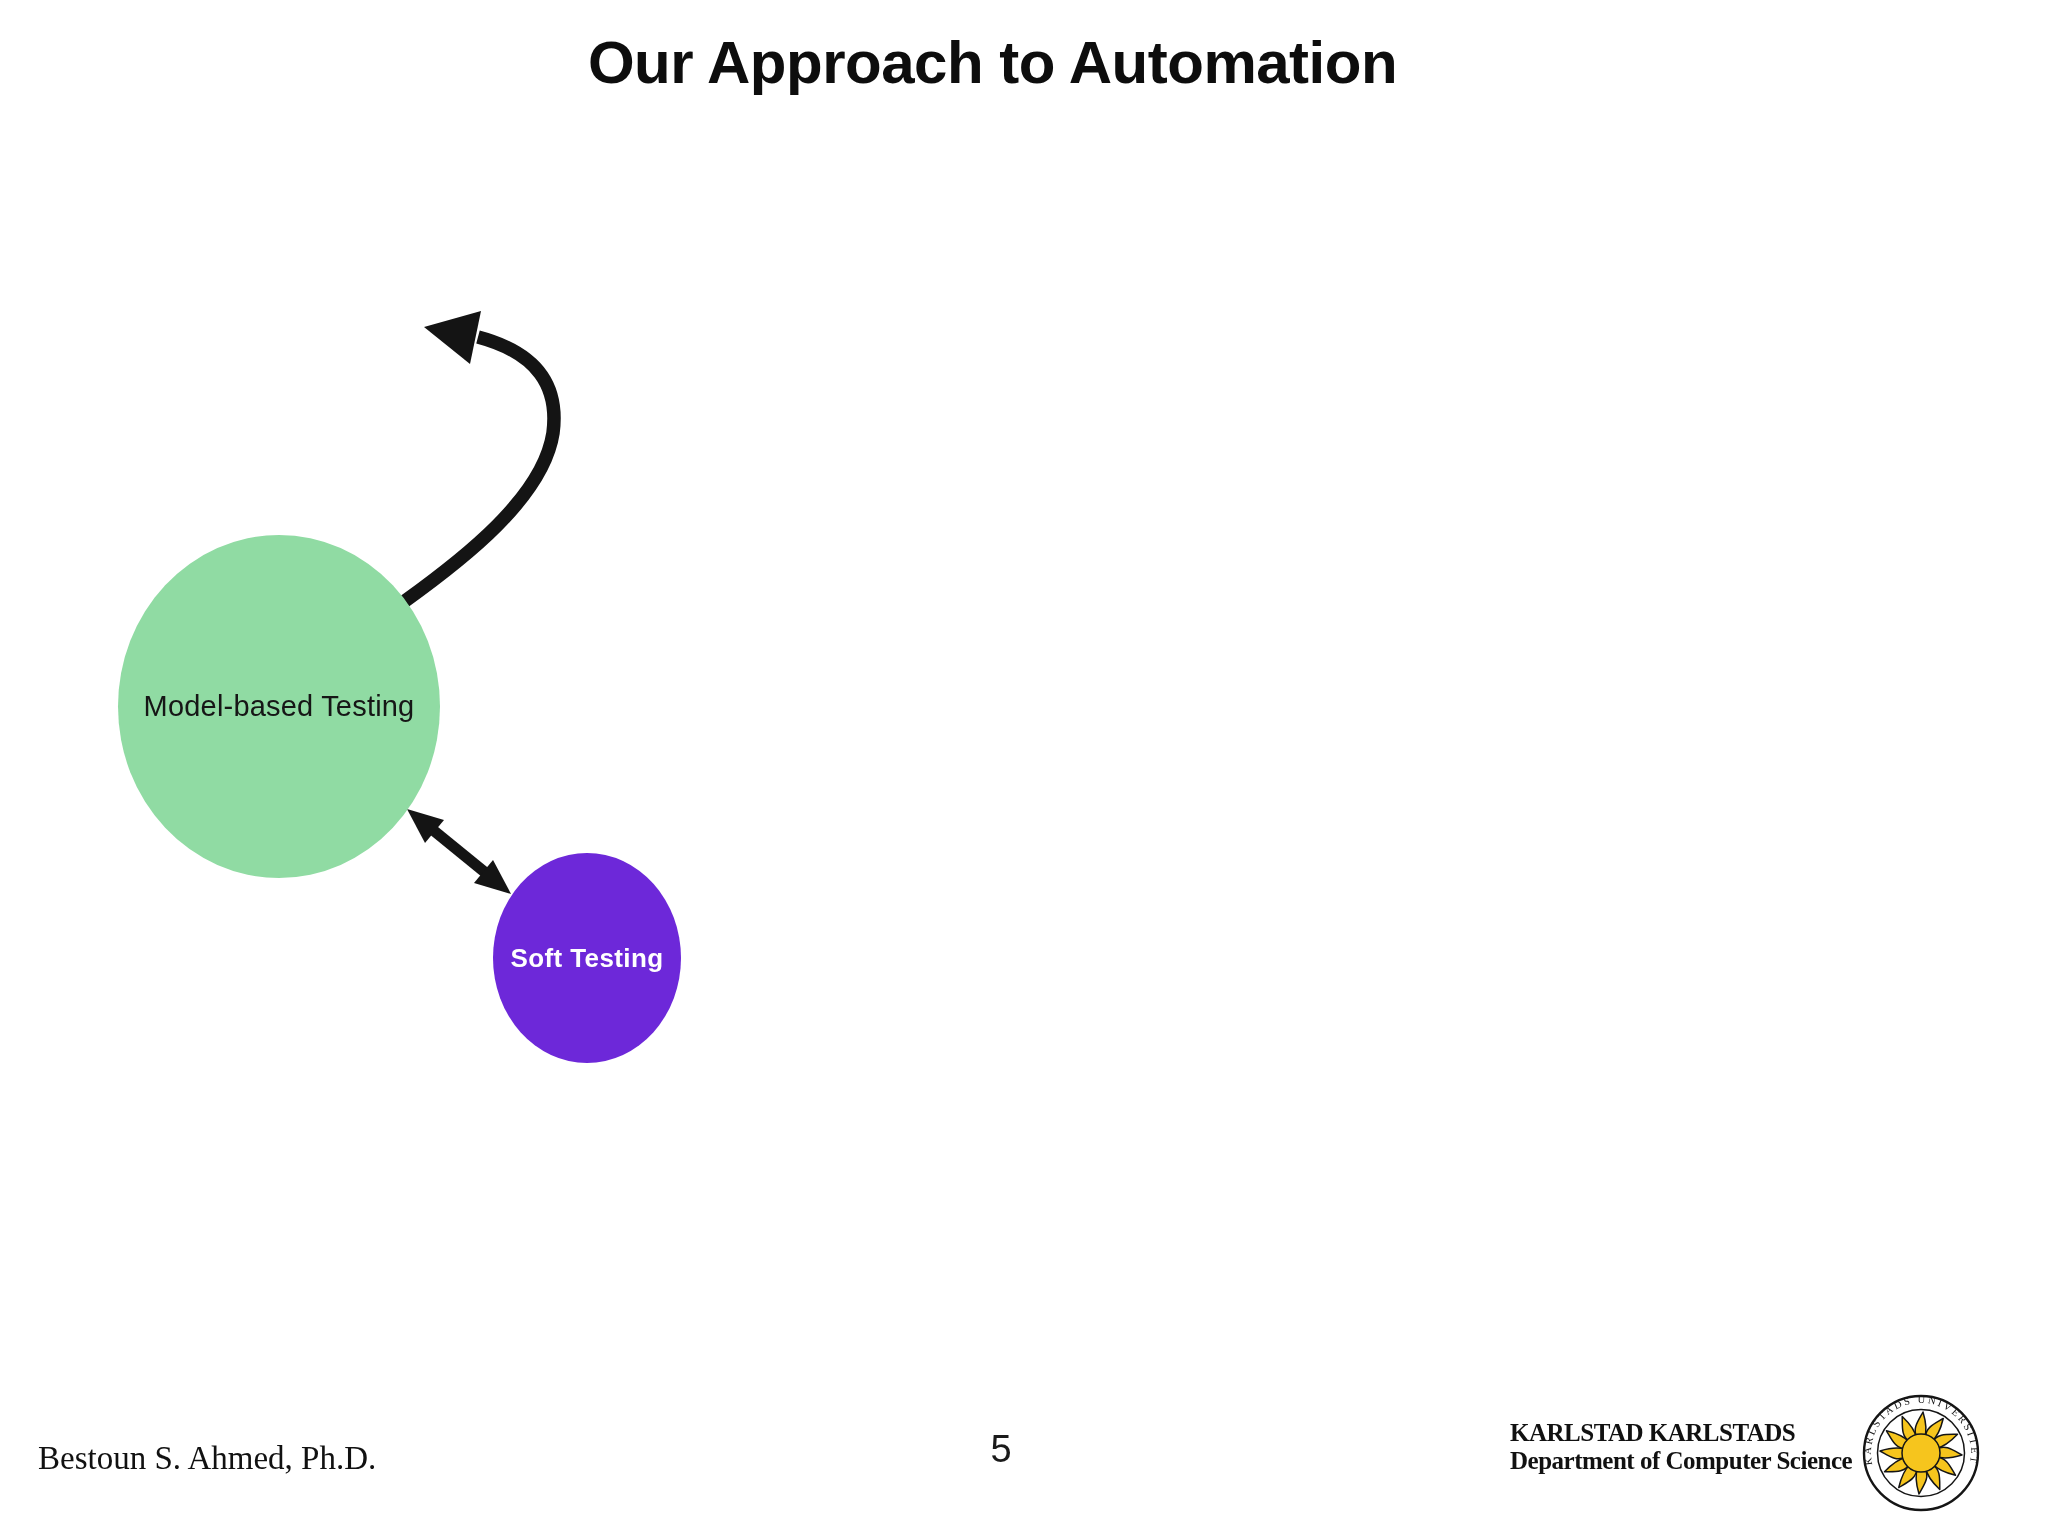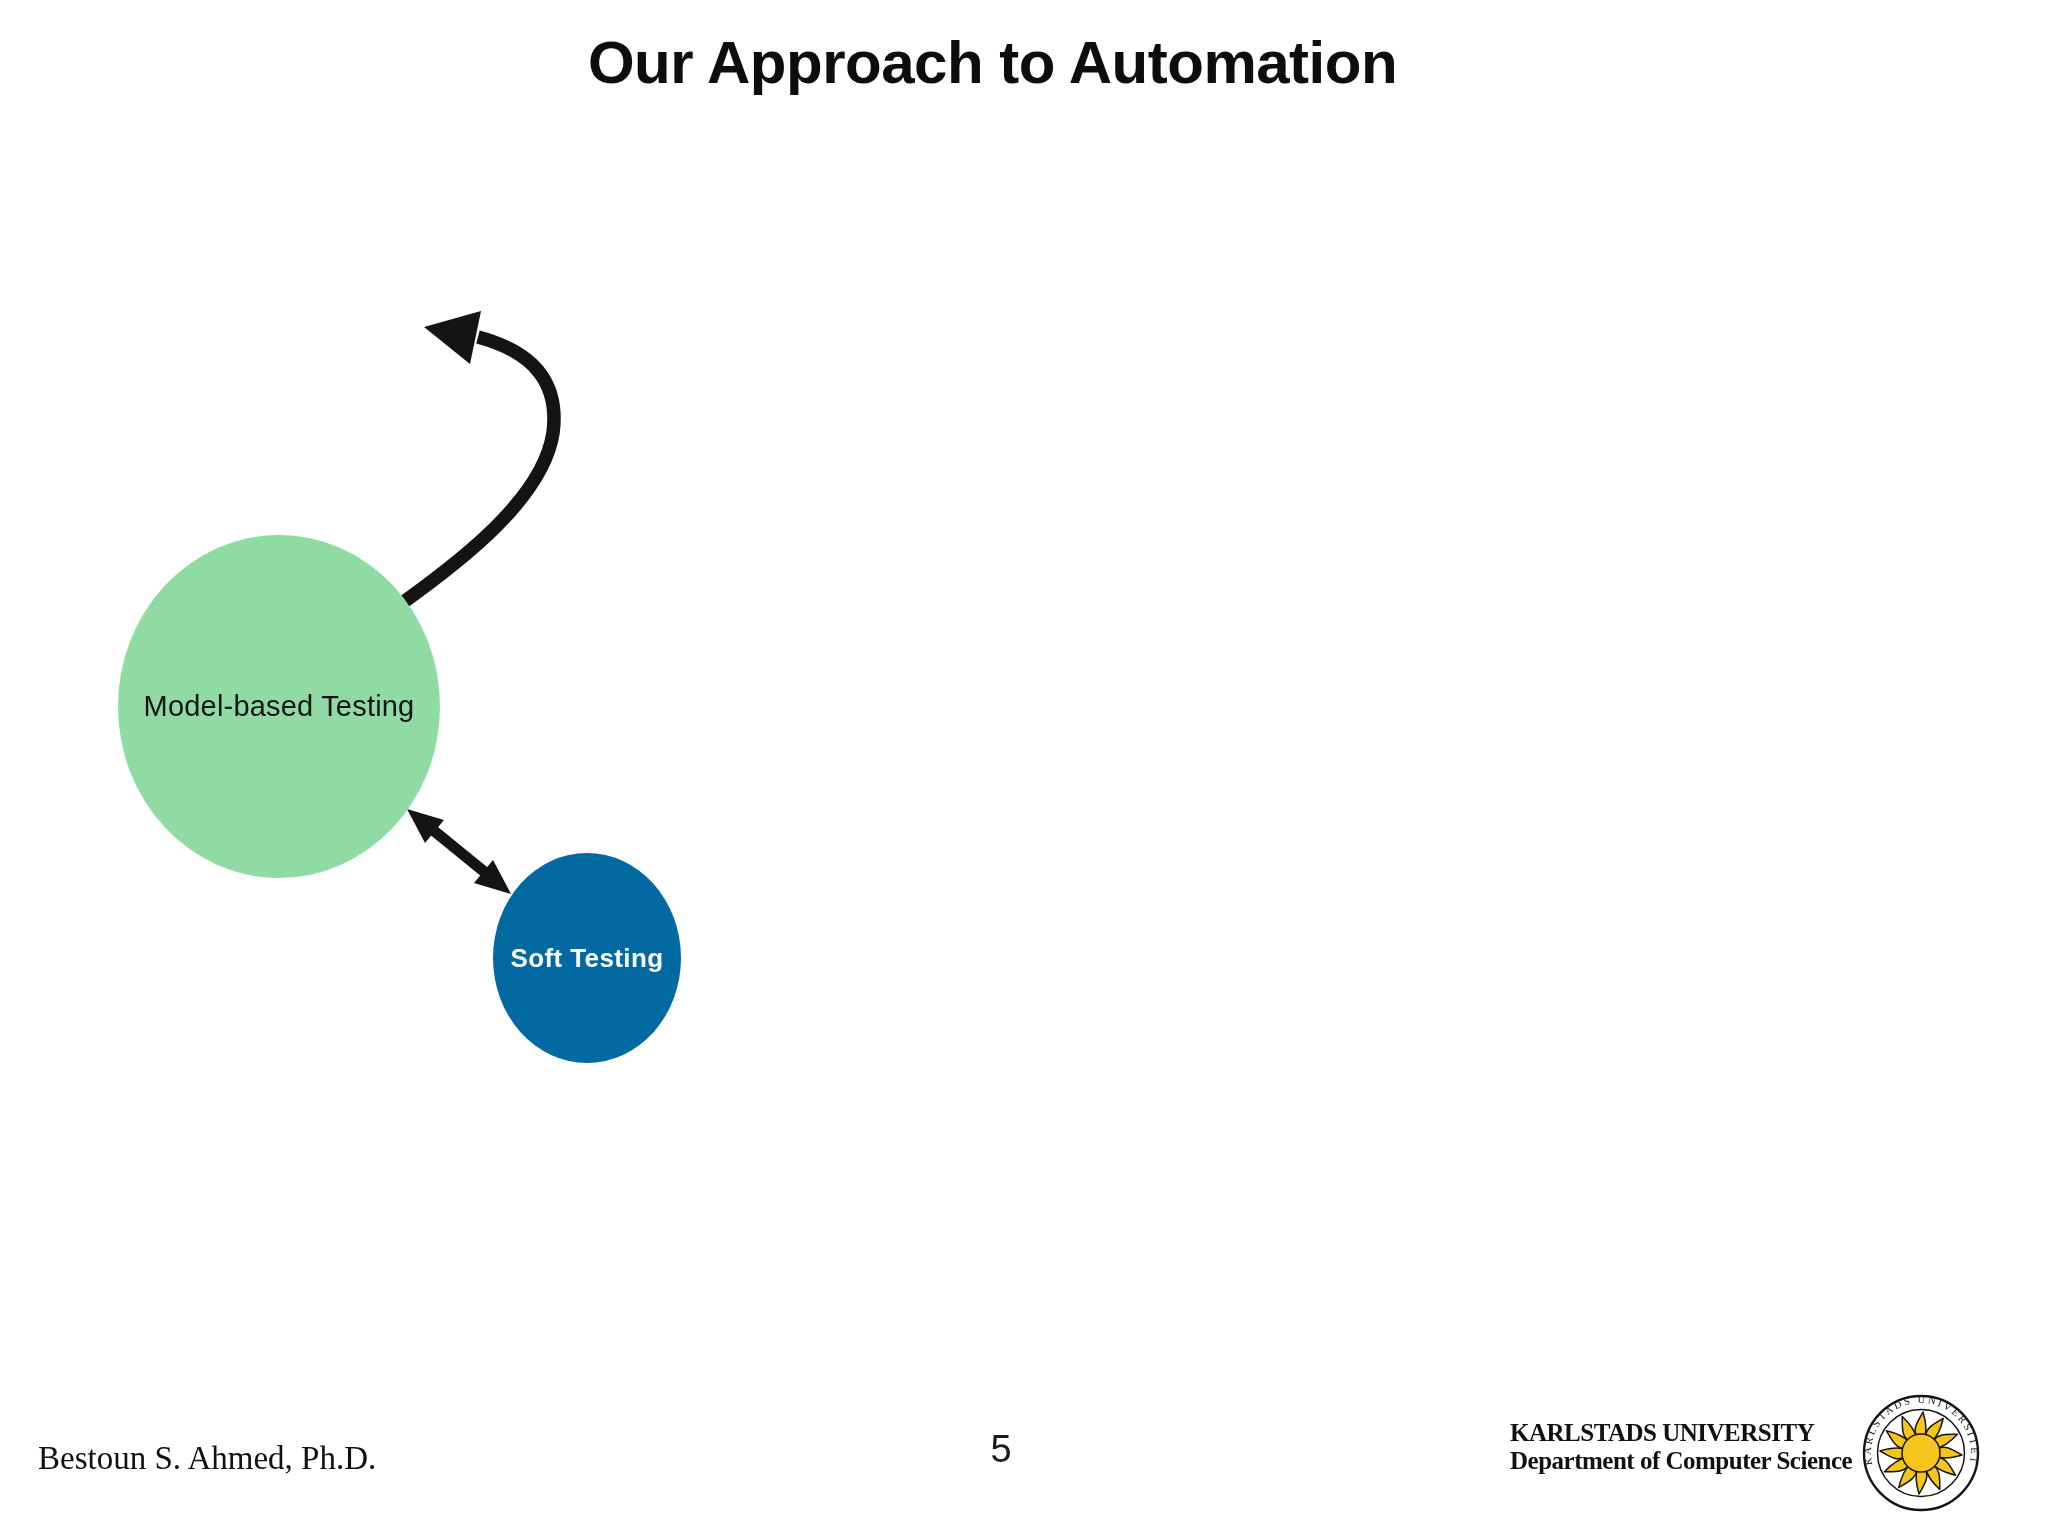--- a/index.html
+++ b/index.html
@@ -130,30 +130,30 @@
       <line x1="433" y1="830" x2="487" y2="874" stroke-width="11" stroke="#141414"></line>
       <polygon points="407,809 444,820 425,843" fill="#141414"></polygon>
       <polygon points="511,894 493,860 474,883" fill="#141414"></polygon>
     </g>
   </svg>
 
   <div class="node node-model" style="background-color: rgb(144, 219, 163);">
     <span class="node-label" style="color: rgb(22, 22, 22);">Model-based Testing</span>
   </div>
 
-  <div class="node node-soft" style="background-color: #0369a1;">
+  <div class="node node-soft" style="background-color: #6d28d9;">
     <span class="node-label" style="color: rgb(255, 255, 255);">Soft Testing</span>
   </div>
 
   <div class="footer-author">Bestoun S. Ahmed, Ph.D.</div>
 
   <div class="footer-page">5</div>
 
   <div class="footer-org">
-    <div class="org-line">KARLSTADS UNIVERSITY</div>
+    <div class="org-line">KARLSTAD KARLSTADS</div>
     <div class="org-line">Department of Computer Science</div>
   </div>
 
   <svg class="uni-logo" viewBox="-60 -60 120 120" aria-hidden="true">
     <g fill="none" stroke="#151515">
       <circle cx="0" cy="0" r="57" fill="#ffffff" stroke-width="2.4"></circle>
       <circle cx="0" cy="0" r="43.5" stroke-width="1.5"></circle>
     </g>
     <path id="logoRingPath" d="M -47.5 15.5 A 50 50 0 1 1 47.5 15.5" fill="none"></path>
     <text class="ring-text" text-anchor="middle" fill="#151515">

